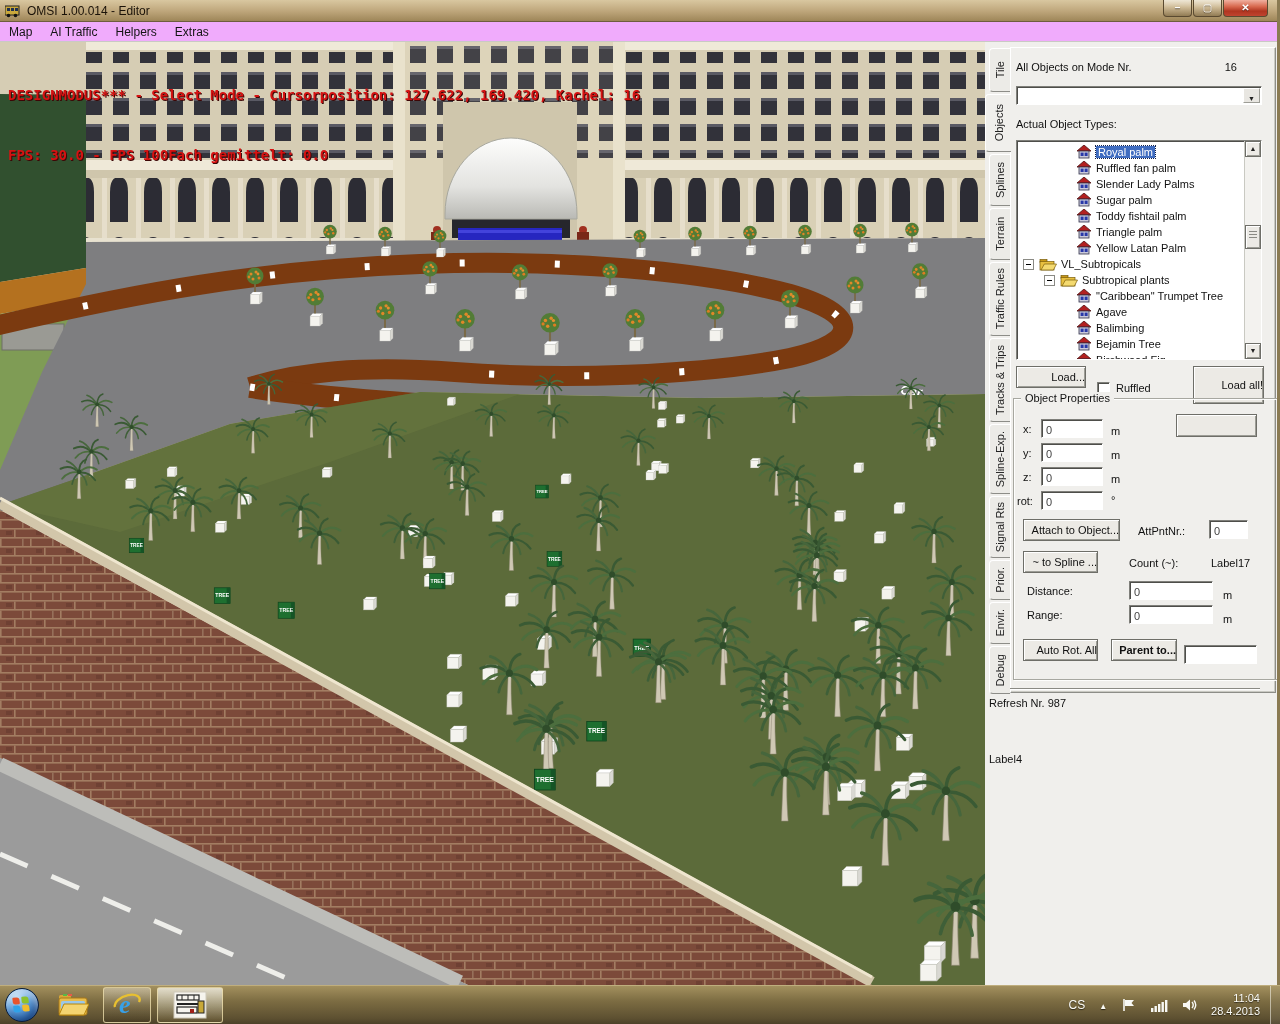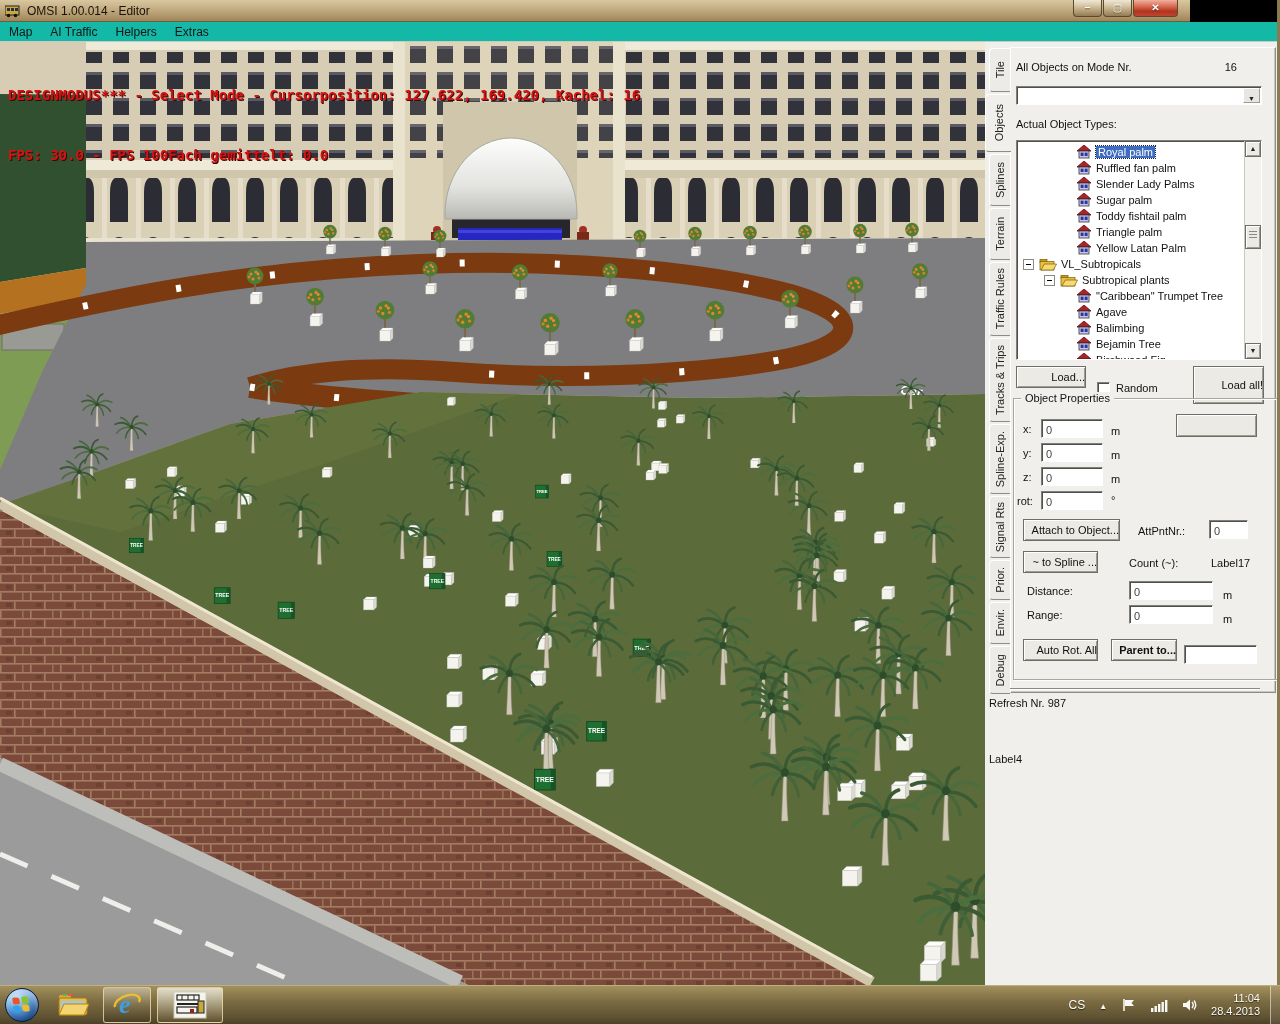--- a/index.html
+++ b/index.html
@@ -1,41 +1,41 @@
 <!DOCTYPE html>
 <html><head>
 <meta charset="utf-8">
 <style>
   * { margin:0; padding:0; box-sizing:border-box; }
   html,body { width:1280px; height:1024px; overflow:hidden; background:#000;
     font-family:"Liberation Sans", sans-serif; }
   #app { position:relative; width:1280px; height:1024px; }
 
   
-  #titlebar { position:absolute; left:0; top:0; width:1190px; height:22px;
+  #titlebar { position:absolute; left:0; top:0; width:1280px; height:22px;
     background:linear-gradient(#d9c7a0,#bda57a 55%,#9e8659);
     border-bottom:1px solid #6e5d3e; display:flex; align-items:center; }
   #app-icon { width:16px; height:14px; margin:0 6px 0 5px; }
   #window-title { font-size:12px; color:#1a1208; }
   #win-buttons { position:absolute; right:12px; top:0; display:flex; }
   .winbtn { height:17px; border:1px solid #5a4a30; border-top:none;
     border-radius:0 0 4px 4px; margin-left:1px;
     background:linear-gradient(rgba(255,255,255,.55),rgba(255,255,255,.12) 45%,rgba(60,45,20,.25));
     color:#fff; font-size:10px; line-height:15px; text-align:center; font-weight:bold;
     text-shadow:0 1px 1px rgba(0,0,0,.5); }
   #min-btn,#max-btn { width:29px; }
   #close-btn { width:45px;
     background:linear-gradient(#f0b0a0,#d86a50 40%,#b03520 70%,#c04430); }
   .glyph-min::before{content:"–";} 
   .glyph-max::before{content:"▢"; font-weight:normal;}
   .glyph-close::before{content:"✕";}
 
   
   #menubar { position:absolute; left:0; top:22px; width:1280px; height:20px;
-    background:#14b8a6; border-bottom:1px solid #c9c9c4; display:flex; align-items:center; }
+    background:#f0abfc; border-bottom:1px solid #c9c9c4; display:flex; align-items:center; }
   .menu-item { font-size:12px; color:#141414; padding:2px 9px; }
 
   
   #viewport { position:absolute; left:0; top:42px; width:985px; height:943px;
     background:#d6cdb4; overflow:hidden; }
   #scene { position:absolute; left:0; top:0; }
   #debug-overlay { position:absolute; left:8px; top:3px; z-index:5;
     font-family:"DejaVu Sans Mono", monospace; font-weight:bold; font-size:14px;
     color:#d61212; text-shadow:1px 1px 0 #3d0606; white-space:pre; line-height:20px; }
 
@@ -656,21 +656,21 @@
         </div>
       <div id="tree-scrollbar">
         <div class="sbtn" id="sb-up">▲</div>
         <div id="sb-thumb"></div>
         <div class="sbtn" id="sb-down">▼</div>
       </div>
     </div>
 
     <button class="btn" style="left:31px; top:324px; width:70px; height:22px">Load...</button>
     <div id="random-checkbox"></div>
-    <span class="lbl" style="left:131px; top:340px">Random</span>
+    <span class="lbl" style="left:131px; top:340px">Ruffled</span>
     <button class="btn" style="left:208px; top:324px; width:71px; height:38px">Load all!</button>
 
     <div id="object-properties-group">
       <span class="glabel">Object Properties</span>
 
       <span class="lbl" style="left:9px; top:24px">x:</span>
       <input class="field" style="left: 27px; top: 20px; width: 62px; height: 19px;" value="0">
       <span class="lbl" style="left:97px; top:26px">m</span>
       <button class="btn" style="left:162px; top:15px; width:81px; height:23px"></button>
 

